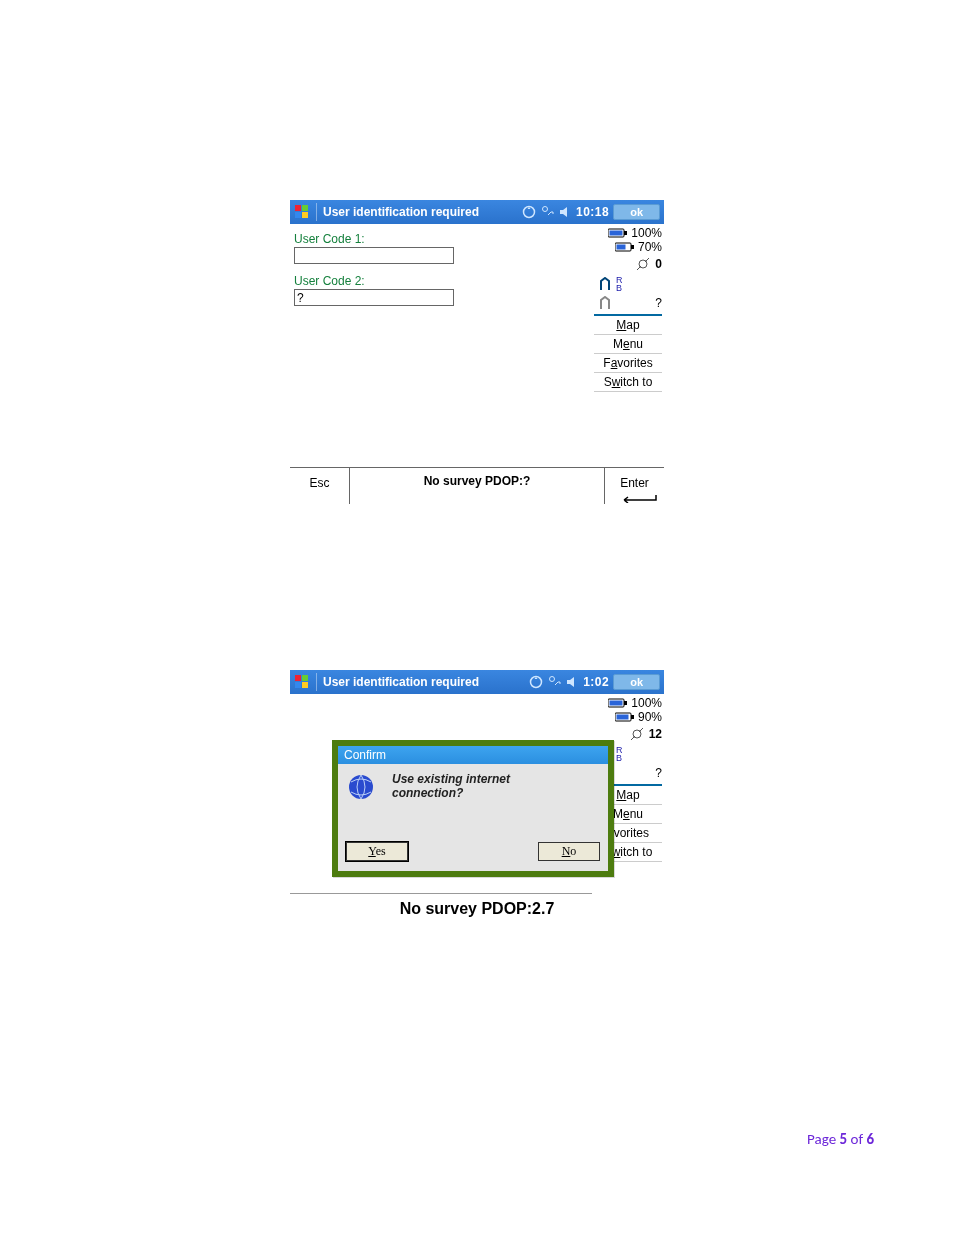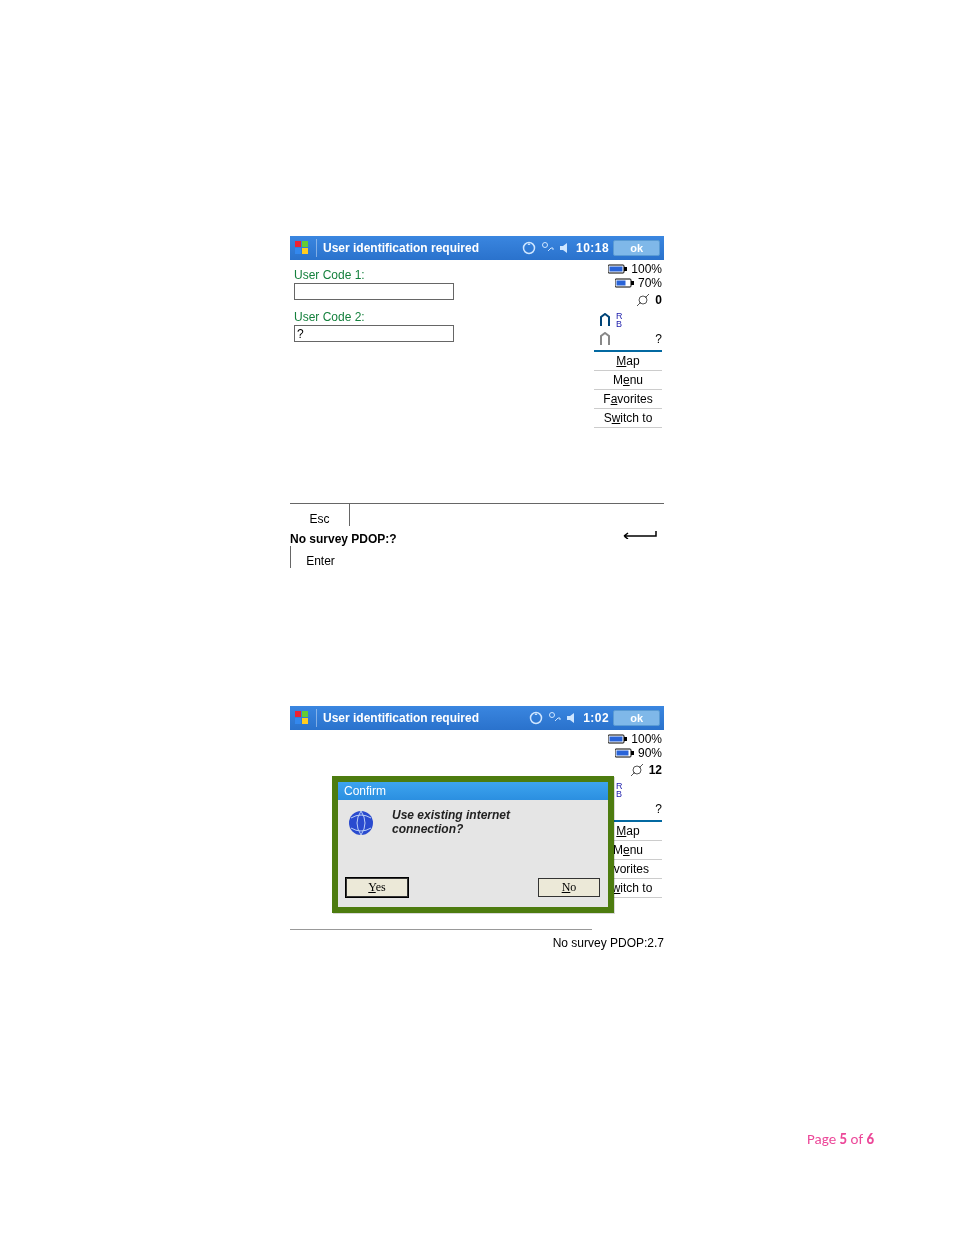--- a/index.html
+++ b/index.html
@@ -10,29 +10,28 @@
     background: #fff;
     font-family: "Tahoma", "Segoe UI", Arial, sans-serif;
     position: relative;
   }
   .page-footer {
     position: absolute;
     right: 80px;
     top: 1130px;
     font-family: Calibri, Arial, sans-serif;
     font-size: 15px;
-    color: #ec4899;
+    color: #6d28d9;
   }
   .page-footer b { font-weight: bold; }
 
   .device-wrap {
     position: absolute;
     left: 290px;
     width: 374px;
-    margin-top: 36px;
   }
   .d1 { top: 200px; }
   .d2 { top: 670px; height: 300px;}
 
   .device {
     width: 374px;
     border: none;
     background: #fff;
   }
 
@@ -116,21 +115,20 @@
     margin-top:1px;
   }
 
   .bottombar{
     height:36px;
     border-top:1px solid #666;
     display:flex;
     align-items:flex-start;
     font-size:12px;
     position:relative;
-    flex-direction:column;
   }
   .bb-left,.bb-right{width:60px;text-align:center;padding-top:8px;border-right:1px solid #666;height:100%;box-sizing:border-box}
   .bb-right{border-right:none;border-left:1px solid #666}
   .bb-center{flex:1;text-align:center;font-weight:bold;padding-top:6px}
   .enter-arrow{
     position:absolute;
     right:6px;
     bottom:1px;
     width:40px;height:8px
   }
@@ -175,23 +173,23 @@
     border:1px solid #333;
     background:#ece9d8;
     font-size:12px;
     text-align:center;
     padding:1px 0;
   }
   .dlg-btn.default{box-shadow:0 0 0 1px #000}
   .dlg-btn .ul{text-decoration:underline}
 
   .status-line{
-    font-weight:normal;
-    font-size:12px;
-    text-align:right;
+    font-weight:bold;
+    font-size:16px;
+    text-align:center;
     padding:6px 0 12px 0;
   }
   .d2 .main-area{border-bottom:1px solid #999}
   .d2 .client{height:auto;display:block}
   .d2 .upper{display:flex; height:200px}
   .d2 .upper .main-area{flex:1}
   .d2 .upper .sidebar{width:72px}
 </style>
 </head>
 <body>

